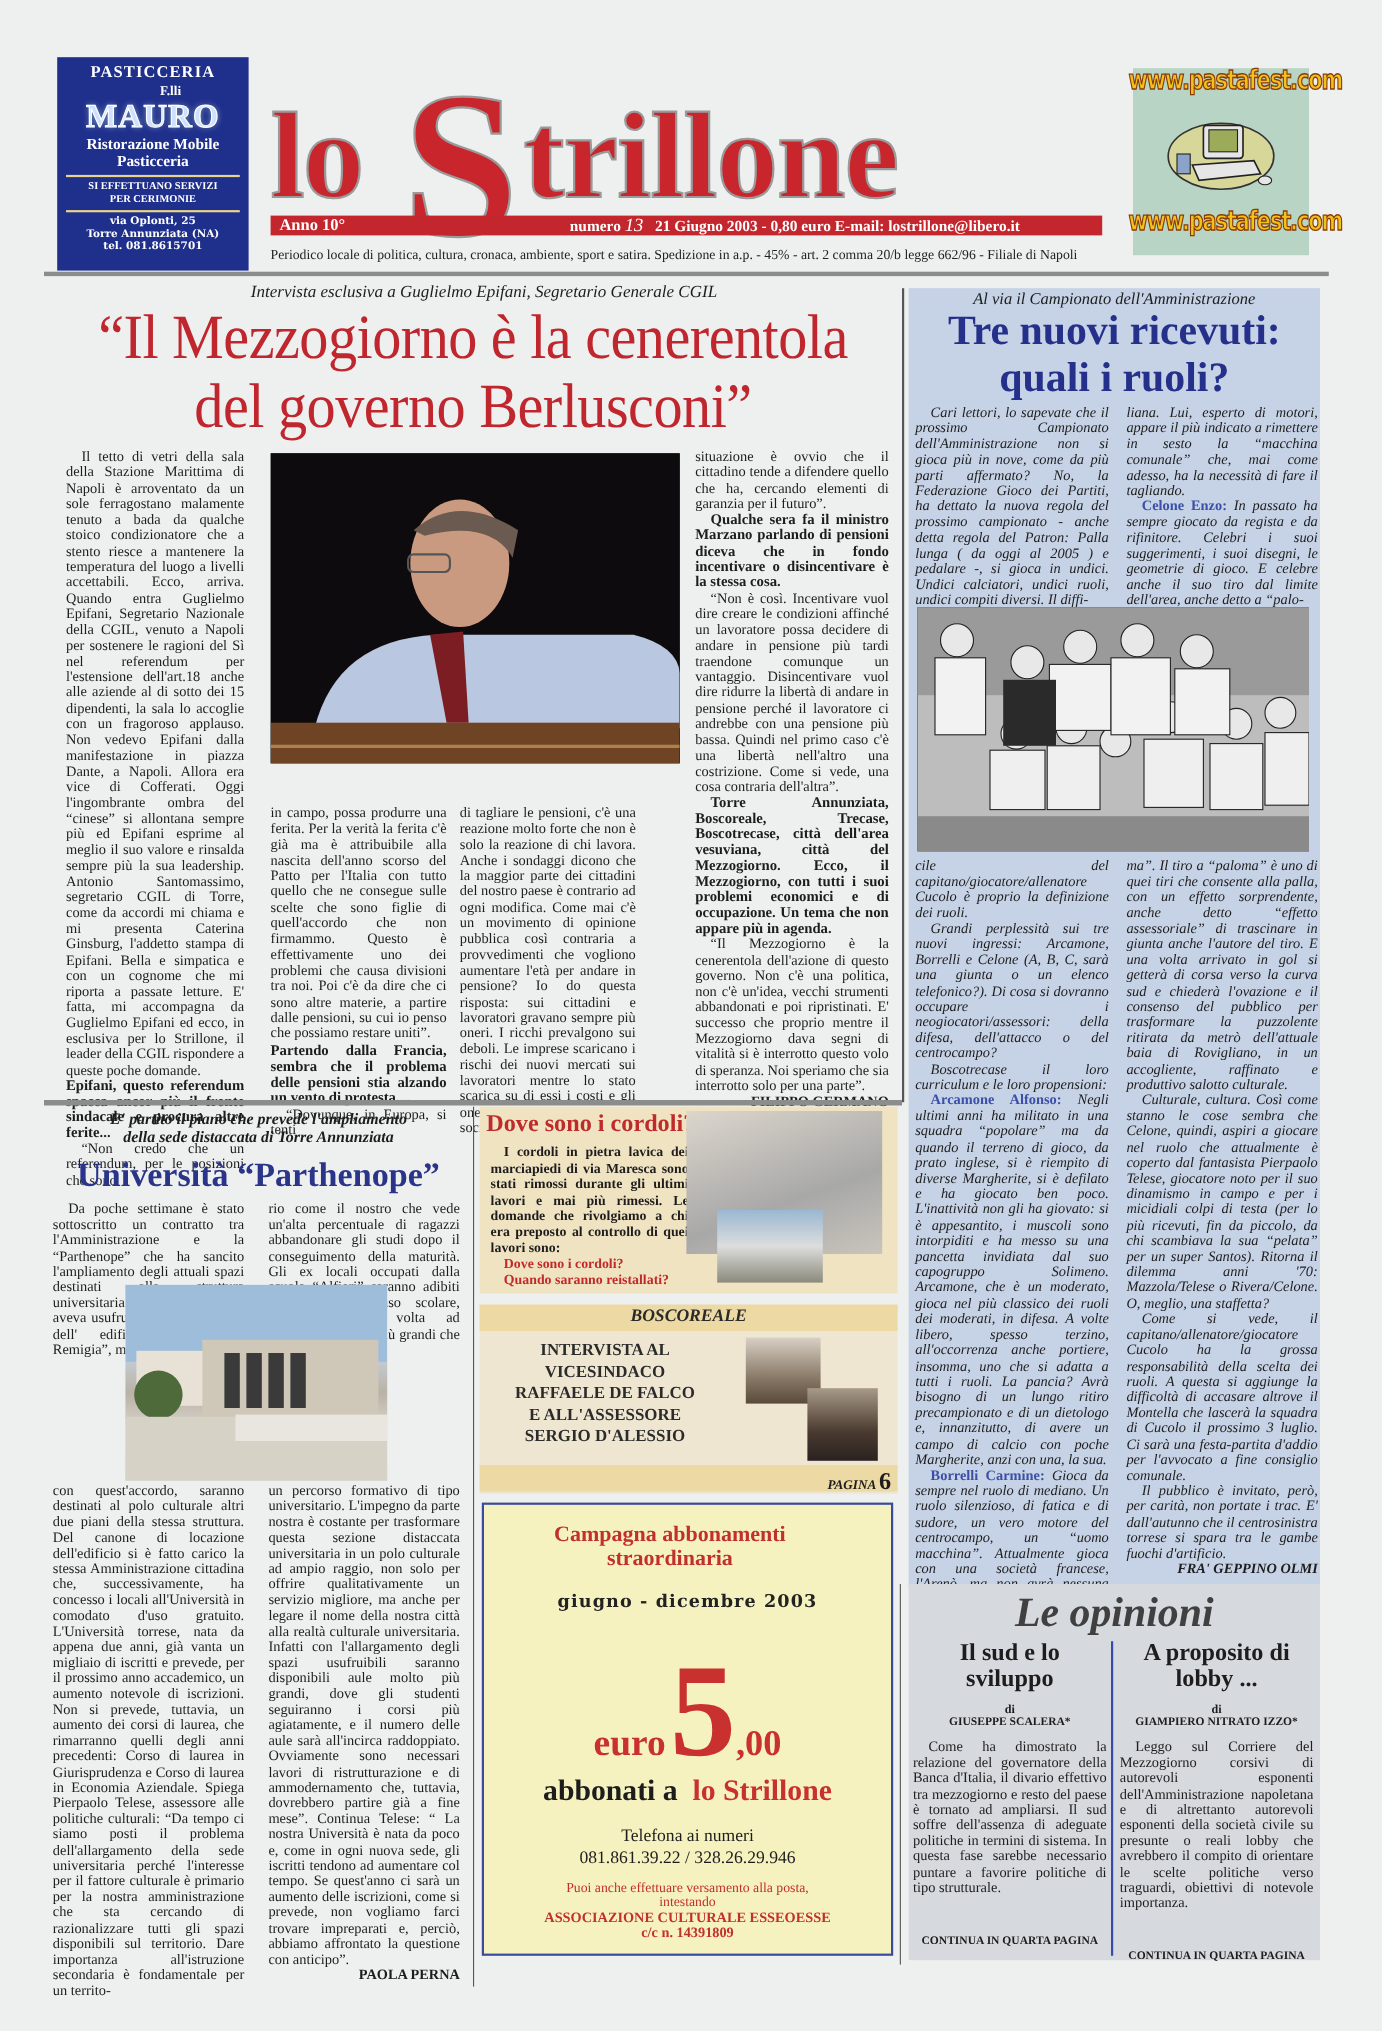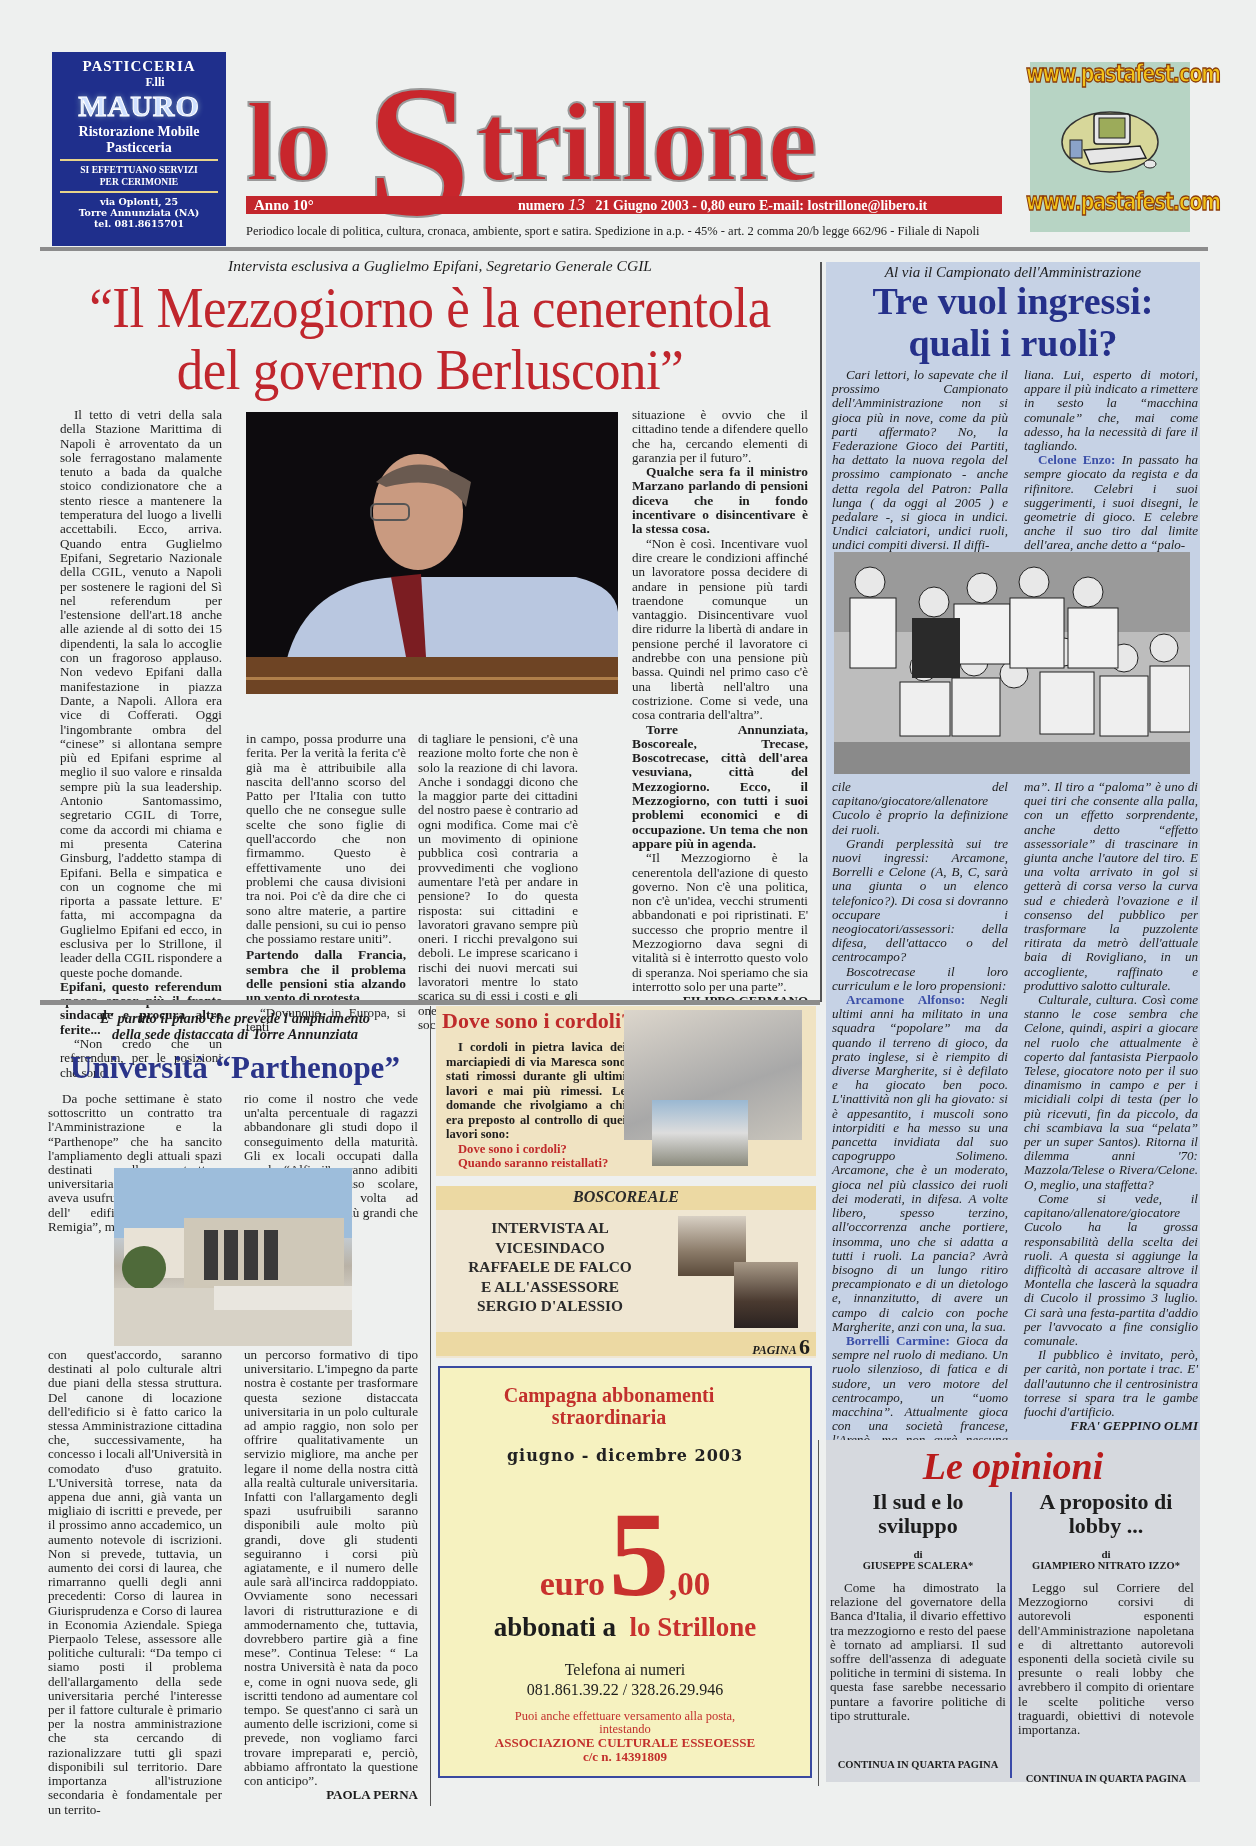--- a/index.html
+++ b/index.html
@@ -60,21 +60,21 @@
   .colr p { text-indent: 14px; }
   .colr .nm { color: #3b4fa8; font-weight: bold; font-style: normal; }
   .colr-a { left: 832px; top: 368px; width: 176px; }
   .colr-b { left: 1024px; top: 368px; width: 174px; }
   .colr-c { left: 832px; top: 780px; width: 176px; }
   .colr-d { left: 1024px; top: 780px; width: 174px; }
   .photo-team { left: 834px; top: 552px; width: 356px; height: 222px; background: #2a2a2a; overflow: hidden; }
 
   
   .opin-box { left: 826px; top: 1440px; width: 374px; height: 342px; background: #d6d9de; }
-  .opin-title { left: 826px; top: 1444px; width: 374px; text-align: center; color: #b91c1c; font-weight: bold; font-style: italic; font-size: 38px; }
+  .opin-title { left: 826px; top: 1444px; width: 374px; text-align: center; color: #404040; font-weight: bold; font-style: italic; font-size: 38px; }
   .opin-col { width: 176px; text-align: center; }
   .opin-col .h { font-size: 22px; font-weight: bold; line-height: 24px; }
   .opin-col .di { font-size: 11px; font-weight: bold; margin-top: 10px; }
   .opin-col .au { font-size: 10.5px; font-weight: bold; }
   .opin-col p { font-size: 13.1px; line-height: 14.2px; text-indent: 14px; margin-top: 10px; text-align: justify; }
   .opin-col .cont { font-size: 10.5px; font-weight: bold; text-align: center; line-height: 13px; margin-top: 35px; }
   .opin-a { left: 830px; top: 1490px; }
   .opin-b { left: 1018px; top: 1490px; }
   .opin-sep { left: 1010px; top: 1492px; width: 2px; height: 286px; background: #3a4aa8; }
 
@@ -209,21 +209,21 @@
   <p class="q">Qualche sera fa il ministro Marzano parlando di pensioni diceva che in fondo incentivare o disincentivare è la stessa cosa.</p>
   <p>“Non è così. Incentivare vuol dire creare le condizioni affinché un lavoratore possa decidere di andare in pensione più tardi traendone comunque un vantaggio. Disincentivare vuol dire ridurre la libertà di andare in pensione perché il lavoratore ci andrebbe con una pensione più bassa. Quindi nel primo caso c'è una libertà nell'altro una costrizione. Come si vede, una cosa contraria dell'altra”.</p>
   <p class="q">Torre Annunziata, Boscoreale, Trecase, Boscotrecase, città dell'area vesuviana, città del Mezzogiorno. Ecco, il Mezzogiorno, con tutti i suoi problemi economici e di occupazione. Un tema che non appare più in agenda.</p>
   <p>“Il Mezzogiorno è la cenerentola dell'azione di questo governo. Non c'è una politica, non c'è un'idea, vecchi strumenti abbandonati e poi ripristinati. E' successo che proprio mentre il Mezzogiorno dava segni di vitalità si è interrotto questo volo di speranza. Noi speriamo che sia interrotto solo per una parte”.</p>
   <div class="byline">FILIPPO GERMANO</div>
 </div>
 
 <div class="abs blue-box"></div>
 <div class="abs kicker-camp">Al via il Campionato dell'Amministrazione</div>
 <div class="abs head-camp">
-  <div>Tre vuol ingressi:</div>
+  <div>Tre nuovi ricevuti:</div>
   <div>quali i ruoli?</div>
 </div>
 <div class="abs colr colr-a">
   <p>Cari lettori, lo sapevate che il prossimo Campionato dell'Amministrazione non si gioca più in nove, come da più parti affermato? No, la Federazione Gioco dei Partiti, ha dettato la nuova regola del prossimo campionato - anche detta regola del Patron: Palla lunga ( da oggi al 2005 ) e pedalare -, si gioca in undici. Undici calciatori, undici ruoli, undici compiti diversi. Il diffi-</p>
 </div>
 <div class="abs colr colr-b">
   <p style="text-indent:0">liana. Lui, esperto di motori, appare il più indicato a rimettere in sesto la “macchina comunale” che, mai come adesso, ha la necessità di fare il tagliando.</p>
   <p><span class="nm">Celone Enzo:</span> <span>In passato ha sempre giocato da regista e da rifinitore. Celebri i suoi suggerimenti, i suoi disegni, le geometrie di gioco. E celebre anche il suo tiro dal limite dell'area, anche detto a “palo-</span></p>
 </div>
 

